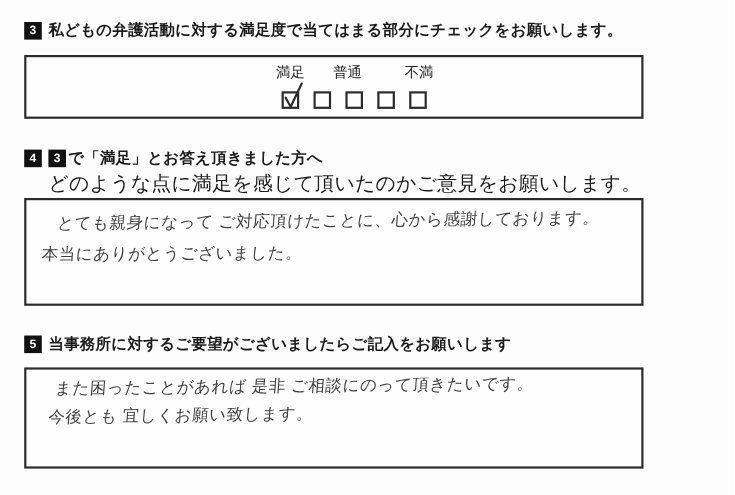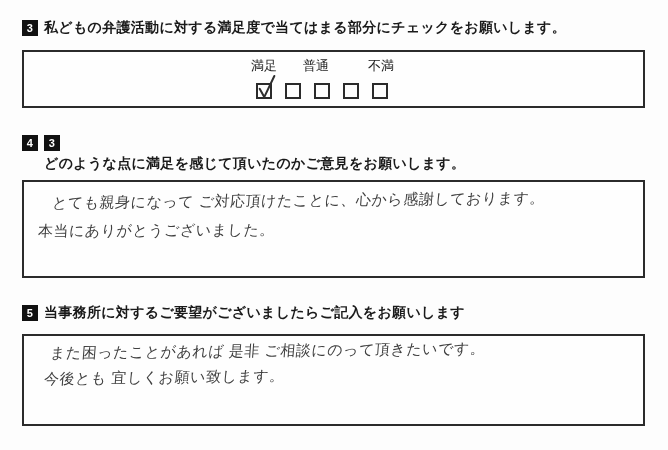--- a/index.html
+++ b/index.html
@@ -31,29 +31,29 @@
     color: #ffffff;
     font-size: 11px;
     font-weight: bold;
     line-height: 16px;
     text-align: center;
     flex: 0 0 auto;
   }
   .heading-sub {
     position: absolute;
     left: 44px;
-    font-size: 14px;
-    font-weight: bold;
+    font-size: 18px;
+    font-weight: normal;
     letter-spacing: 0.3px;
     white-space: nowrap;
   }
   .answer-box {
     position: absolute;
     left: 22px;
-    width: 623px;
+    width: 563px;
     box-sizing: border-box;
     border: 2px solid #2b2b2b;
     background: #fefefe;
   }
   .rating {
     position: absolute;
     left: 232px;
     top: 5px;
     width: 150px;
     height: 48px;
@@ -126,20 +126,21 @@
         <span class="cb"></span>
         <span class="cb"></span>
         <span class="cb"></span>
       </div>
     </div>
   </div>
 
   <div class="heading" style="top:135px">
     <span class="badge">4</span>
     <span class="badge">3</span>
+    <span style="margin-left:-4px">で「満足」とお答え頂きました方へ</span>
   </div>
   <div class="heading-sub" style="top:155px">どのような点に満足を感じて頂いたのかご意見をお願いします。</div>
 
   <div class="answer-box" style="top:180px;height:98px">
     <div class="hw-line" style="left:28px;top:12px">とても親身になって ご対応頂けたことに、心から感謝しております。</div>
     <div class="hw-line" style="left:14px;top:40px;transform:skewX(-4deg) rotate(-0.3deg)">本当にありがとうございました。</div>
   </div>
 
   <div class="heading" style="top:304px">
     <span class="badge">5</span>

